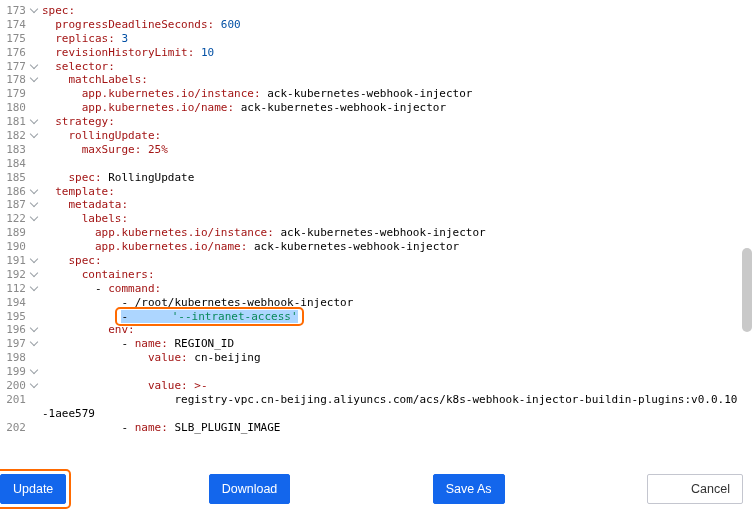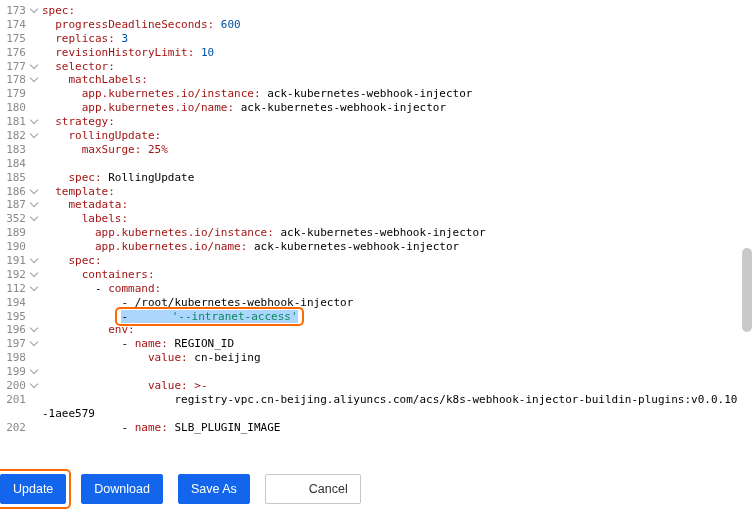--- a/index.html
+++ b/index.html
@@ -42,21 +42,21 @@
   
   .vscroll{position:absolute;right:2px;top:0;width:10px;height:440px;}
   .vthumb{
     position:absolute;top:248px;left:0;width:10px;height:84px;
     background:var(--c-scrollbar_thumb);border-radius:5px;
   }
   
   .footer{
     position:absolute;left:0;top:441px;width:754px;height:71px;
     background:#ffffff;box-sizing:border-box;
-    display:flex;align-items:flex-end;justify-content:flex-start;
+    display:flex;align-items:flex-end;justify-content:space-between;
     padding:0 11px 8px 0;gap:15px;
   }
   .btn{
     height:30px;padding:0 12px;font-family:"Liberation Sans",sans-serif;
     font-size:12.5px;border-radius:2px;cursor:pointer;line-height:28px;
   }
   .btn.primary{
     background:var(--c-button_primary);
     border:1px solid var(--c-button_primary);
     color:var(--c-button_primary_text);
@@ -86,21 +86,21 @@
       <div class="line"><span class="gutter">178</span><span class="fold"><i class="chev"></i></span><span class="code"><span>    </span><span class="content"><span class="tk-k">matchLabels:</span></span></span></div>
       <div class="line"><span class="gutter">179</span><span class="fold"></span><span class="code"><span>      </span><span class="content"><span class="tk-k">app.kubernetes.io/instance:</span><span class="tk-p"> ack-kubernetes-webhook-injector</span></span></span></div>
       <div class="line"><span class="gutter">180</span><span class="fold"></span><span class="code"><span>      </span><span class="content"><span class="tk-k">app.kubernetes.io/name:</span><span class="tk-p"> ack-kubernetes-webhook-injector</span></span></span></div>
       <div class="line"><span class="gutter">181</span><span class="fold"><i class="chev"></i></span><span class="code"><span>  </span><span class="content"><span class="tk-k">strategy:</span></span></span></div>
       <div class="line"><span class="gutter">182</span><span class="fold"><i class="chev"></i></span><span class="code"><span>    </span><span class="content"><span class="tk-k">rollingUpdate:</span></span></span></div>
       <div class="line"><span class="gutter">183</span><span class="fold"></span><span class="code"><span>      </span><span class="content"><span class="tk-k">maxSurge:</span><span class="tk-p"> </span><span class="tk-k">25%</span></span></span></div>
       <div class="line"><span class="gutter">184</span><span class="fold"></span></div>
       <div class="line"><span class="gutter">185</span><span class="fold"></span><span class="code"><span>    </span><span class="content"><span class="tk-k">spec:</span><span class="tk-p"> RollingUpdate</span></span></span></div>
       <div class="line"><span class="gutter">186</span><span class="fold"><i class="chev"></i></span><span class="code"><span>  </span><span class="content"><span class="tk-k">template:</span></span></span></div>
       <div class="line"><span class="gutter">187</span><span class="fold"><i class="chev"></i></span><span class="code"><span>    </span><span class="content"><span class="tk-k">metadata:</span></span></span></div>
-      <div class="line"><span class="gutter">352</span><span class="fold"><i class="chev"></i></span><span class="code"><span>      </span><span class="content"><span class="tk-k">labels:</span></span></span></div>
+      <div class="line"><span class="gutter">122</span><span class="fold"><i class="chev"></i></span><span class="code"><span>      </span><span class="content"><span class="tk-k">labels:</span></span></span></div>
       <div class="line"><span class="gutter">189</span><span class="fold"></span><span class="code"><span>        </span><span class="content"><span class="tk-k">app.kubernetes.io/instance:</span><span class="tk-p"> ack-kubernetes-webhook-injector</span></span></span></div>
       <div class="line"><span class="gutter">190</span><span class="fold"></span><span class="code"><span>        </span><span class="content"><span class="tk-k">app.kubernetes.io/name:</span><span class="tk-p"> ack-kubernetes-webhook-injector</span></span></span></div>
       <div class="line"><span class="gutter">191</span><span class="fold"><i class="chev"></i></span><span class="code"><span>    </span><span class="content"><span class="tk-k">spec:</span></span></span></div>
       <div class="line"><span class="gutter">192</span><span class="fold"><i class="chev"></i></span><span class="code"><span>      </span><span class="content"><span class="tk-k">containers:</span></span></span></div>
       <div class="line"><span class="gutter">112</span><span class="fold"><i class="chev"></i></span><span class="code"><span>        </span><span class="content"><span class="tk-p">- </span><span class="tk-k">command:</span></span></span></div>
       <div class="line"><span class="gutter">194</span><span class="fold"></span><span class="code"><span>            </span><span class="content"><span class="tk-p">- /root/kubernetes-webhook-injector</span></span></span></div>
       <div class="line selected"><span class="gutter">195</span><span class="fold"></span><span class="code"><span>            </span><span class="content"><span class="tk-p">- </span><span class="tk-s">'--intranet-access'</span></span></span></div>
       <div class="line"><span class="gutter">196</span><span class="fold"><i class="chev"></i></span><span class="code"><span>          </span><span class="content"><span class="tk-k">env:</span></span></span></div>
       <div class="line"><span class="gutter">197</span><span class="fold"><i class="chev"></i></span><span class="code"><span>            </span><span class="content"><span class="tk-p">- </span><span class="tk-k">name:</span><span class="tk-p"> REGION_ID</span></span></span></div>
       <div class="line"><span class="gutter">198</span><span class="fold"></span><span class="code"><span>                </span><span class="content"><span class="tk-k">value:</span><span class="tk-p"> cn-beijing</span></span></span></div>

